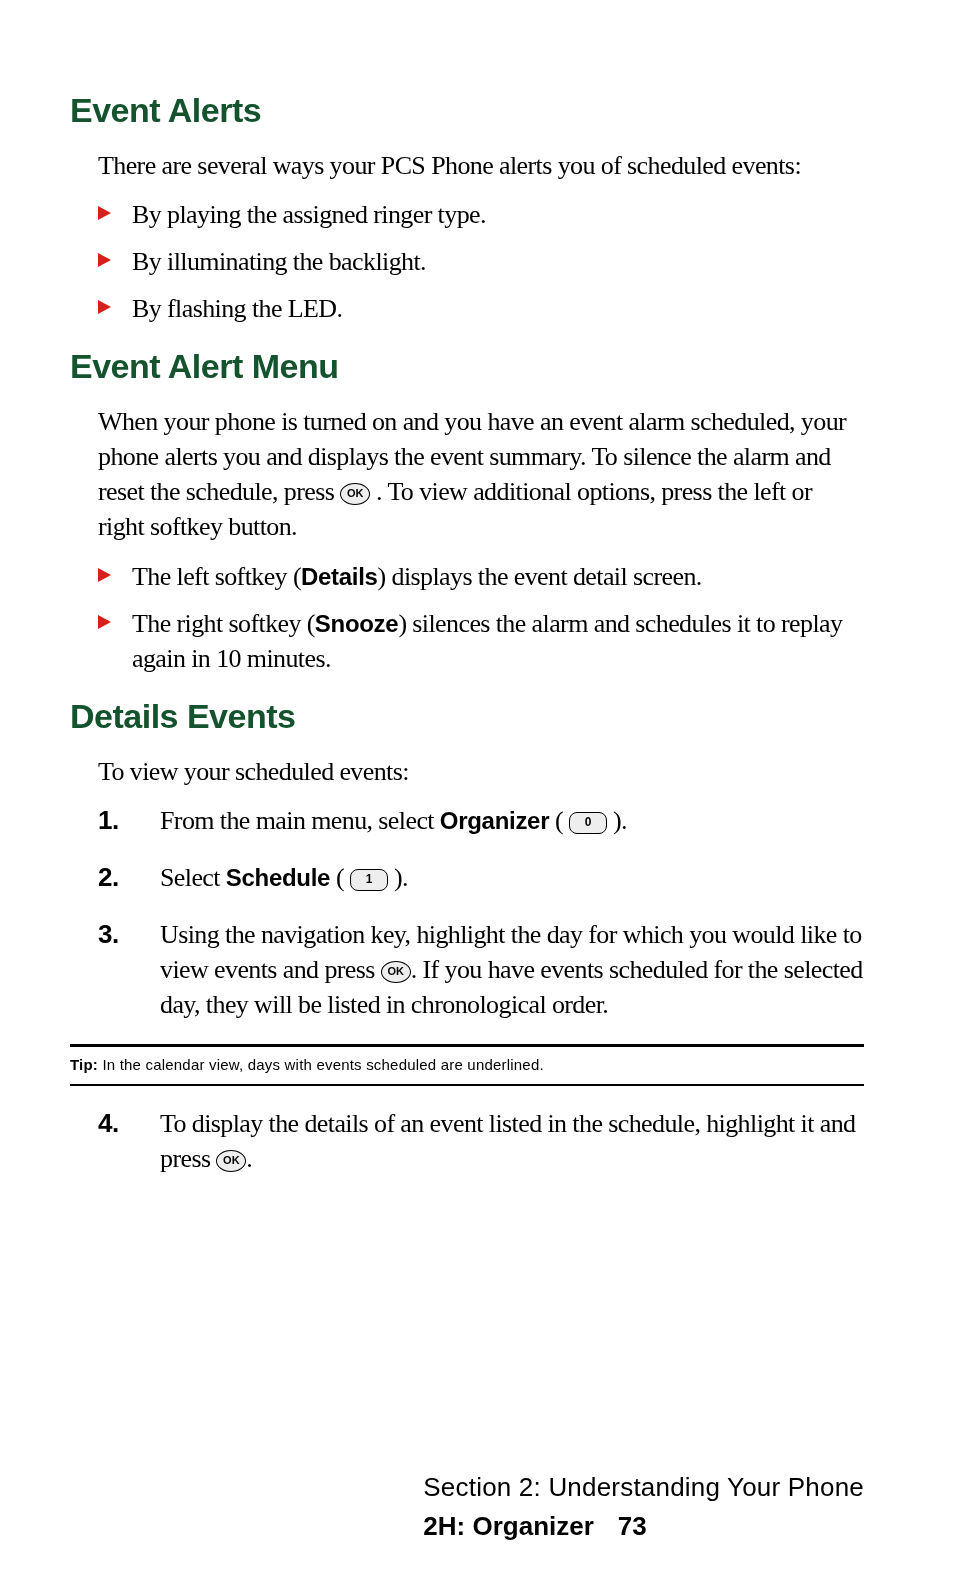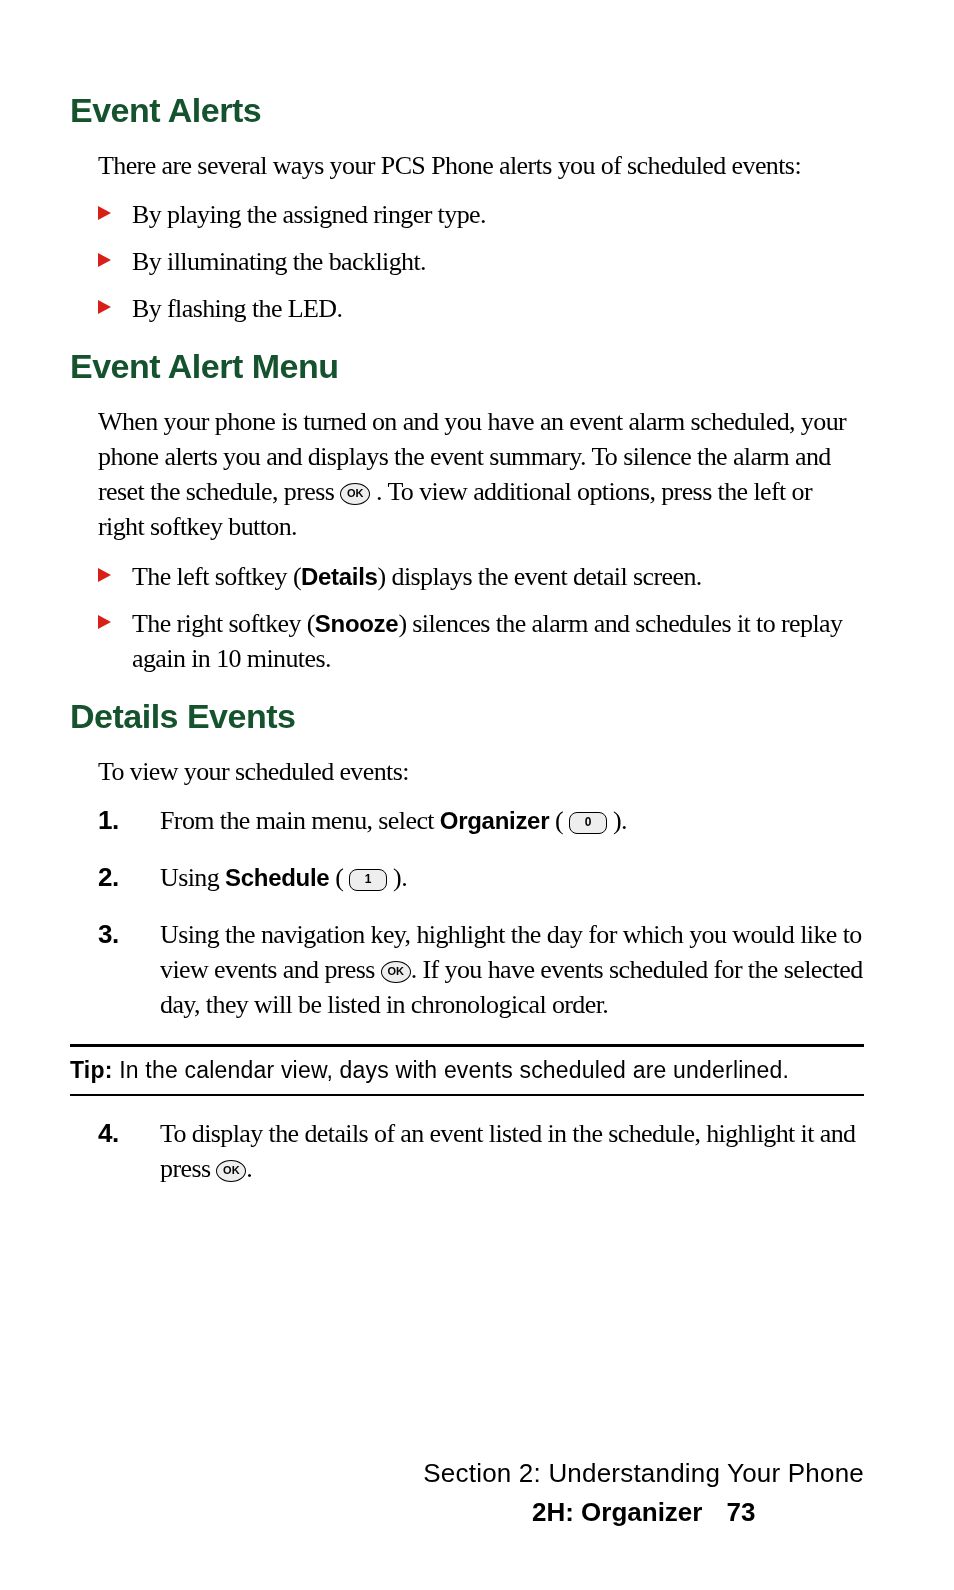--- a/index.html
+++ b/index.html
@@ -82,21 +82,21 @@
     font-weight:700;
     font-size:24px;
     letter-spacing:-0.3px;
   }
   .tip{
     border-top:3px solid #000;
     border-bottom:2px solid #000;
     margin:0 0 20px 0;
     padding:8px 0;
     font-family:Arial,Helvetica,sans-serif;
-    font-size:23px;
+    font-size:15px;
     letter-spacing:0.2px;
   }
   .tip .tiplabel{
     font-weight:700;
   }
   .okbtn{
     display:inline-block;
     vertical-align:middle;
     border:1.5px solid #000;
     border-radius:50%;
@@ -118,23 +118,23 @@
     text-align:center;
     font-family:Arial,Helvetica,sans-serif;
     font-weight:700;
     font-size:12px;
     line-height:18px;
     background:#eee;
     letter-spacing:0;
   }
   .footer{
     position:absolute;
-    bottom:60px;
+    bottom:46px;
     right:90px;
-    text-align:center;
+    text-align:left;
     font-family:Arial,Helvetica,sans-serif;
   }
   .footer .sec{
     font-size:26px;
     font-weight:400;
     letter-spacing:0.2px;
   }
   .footer .sub{
     font-size:26px;
     font-weight:700;
@@ -176,21 +176,21 @@
 
 <div class="heading">Details Events</div>
 
 <p class="intro">To view your scheduled events:</p>
 
 <ol class="steps">
   <li>
     <span>From the main menu, select </span><span class="b">Organizer</span><span> ( </span><span class="keybtn">0</span><span> ).</span>
   </li>
   <li>
-    <span>Using </span><span class="b">Schedule</span><span> ( </span><span class="keybtn">1</span><span> ).</span>
+    <span>Select </span><span class="b">Schedule</span><span> ( </span><span class="keybtn">1</span><span> ).</span>
   </li>
   <li>
     <span>Using the navigation key, highlight the day for which you would like to view events and press </span><span class="okbtn">OK</span><span>. If you have events scheduled for the selected day, they will be listed in chronological order.</span>
   </li>
 </ol>
 
 <div class="tip">
   <span class="tiplabel">Tip:</span><span> In the calendar view, days with events scheduled are underlined.</span>
 </div>
 

